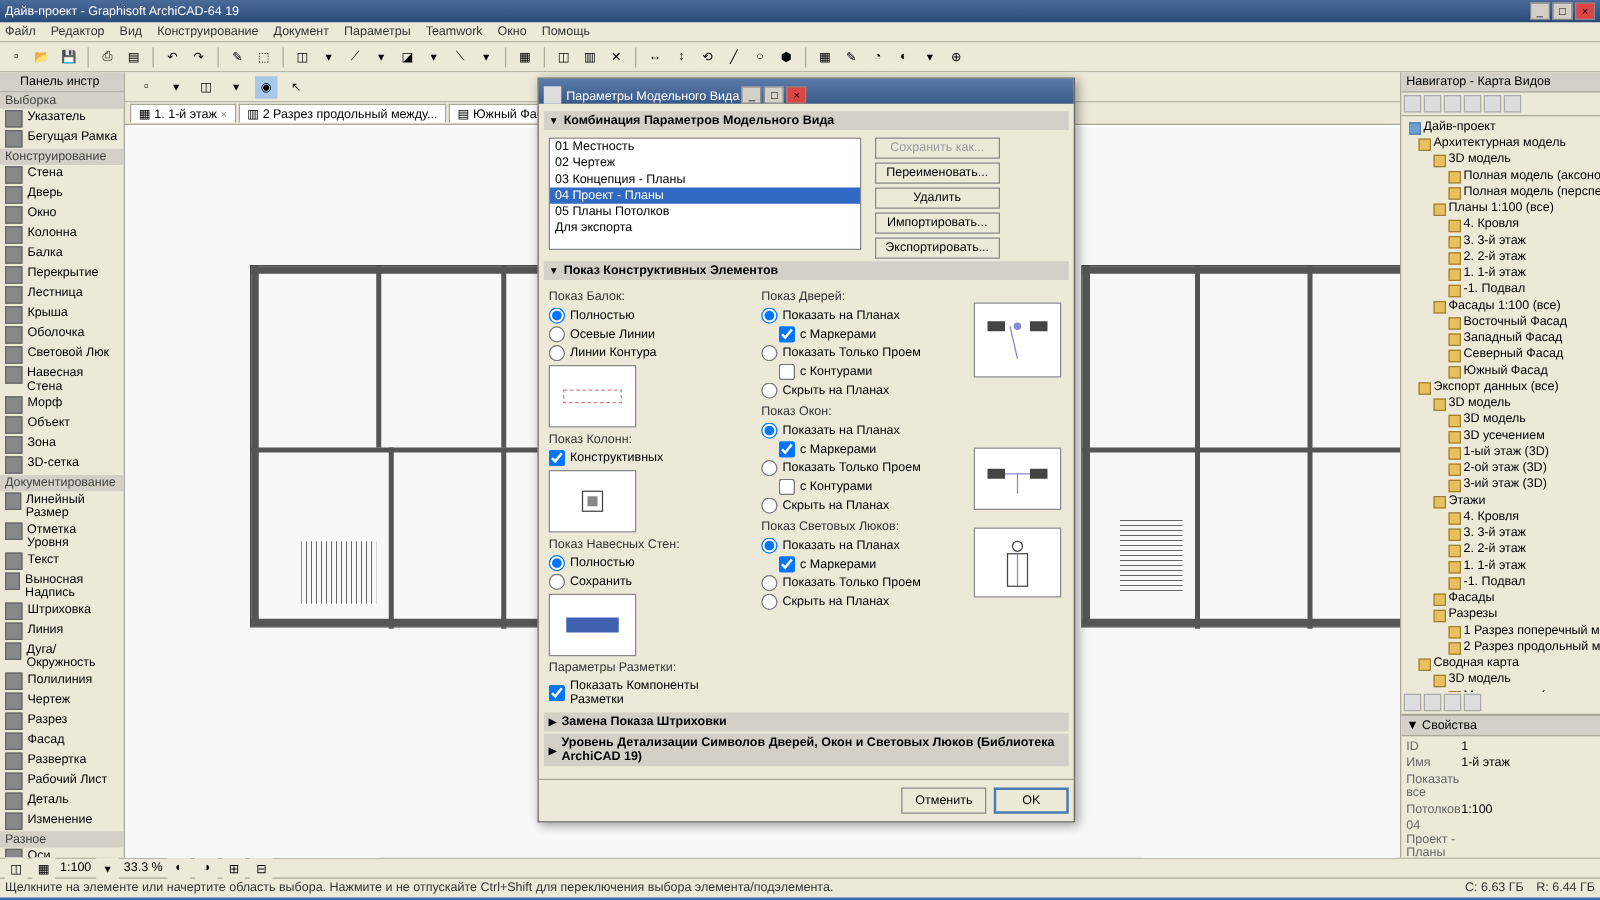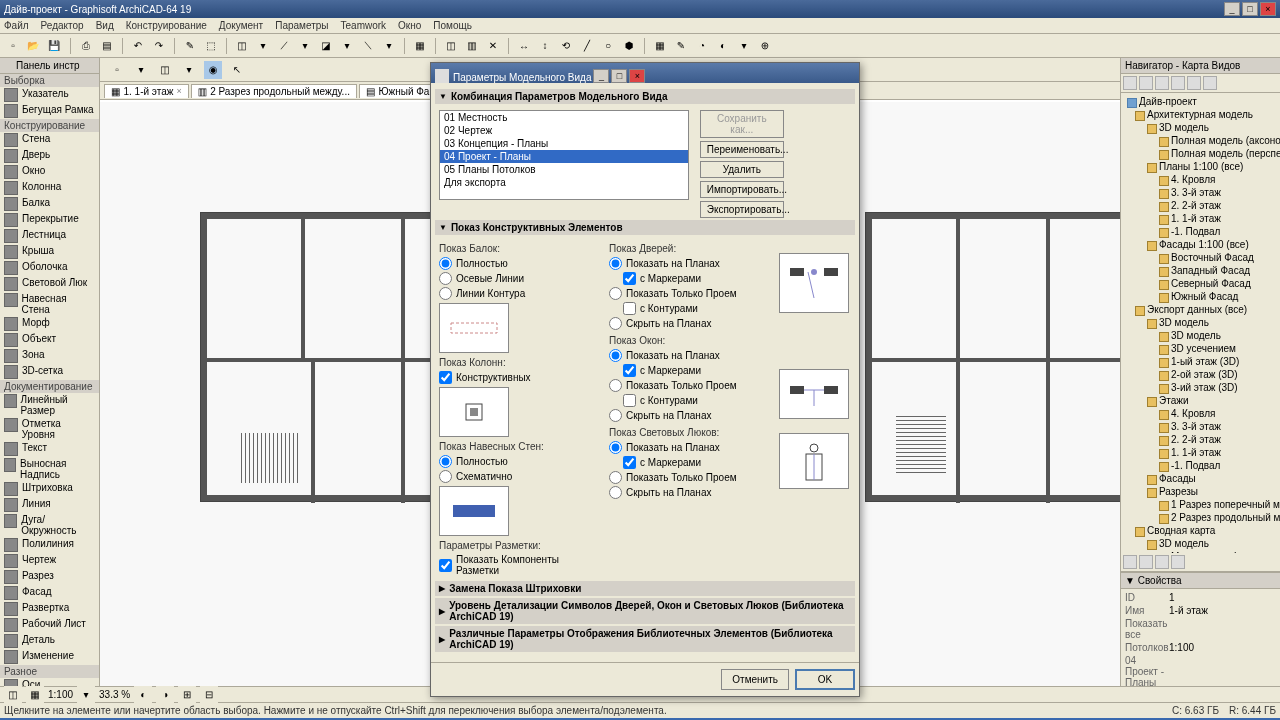--- a/index.html
+++ b/index.html
@@ -50,21 +50,21 @@
 .dialog{position:absolute;left:430px;top:62px;width:430px;background:#ece9d8;border:1px solid #666;box-shadow:2px 2px 8px rgba(0,0,0,0.4);z-index:100}
 .dialog .dtitle{height:20px;background:linear-gradient(#5a7aaa,#3a5a8a);color:#fff;display:flex;align-items:flex-end;padding:0 4px;font-size:11px}
 .dialog .dtitle .ico{width:14px;height:14px;background:#ddd;margin-right:4px}
 .dialog .dbody{padding:4px 8px}
 .dialog .section-hdr{background:#d4d0c8;padding:2px 4px;margin:2px -4px;font-weight:bold;font-size:10px;display:flex;align-items:center;gap:4px}
 .dialog .section-hdr::before{content:"▼";font-size:8px}
 .dialog .section-hdr.collapsed::before{content:"▶"}
 .dialog .listbox{border:1px solid #888;background:#fff;height:90px;margin:4px 0;width:250px;overflow:auto;display:inline-block;vertical-align:top}
 .dialog .listbox .li{padding:1px 4px}
 .dialog .listbox .li.sel{background:#316ac5;color:#fff}
-.dialog .btncol{display:inline-flex;flex-direction:column;gap:3px;margin-left:8px;vertical-align:top;margin-top:4px;width:84px}
+.dialog .btncol{display:inline-flex;flex-direction:column;gap:3px;margin-left:8px;vertical-align:top;margin-top:4px;width:100px}
 .dialog button{background:#ece9d8;border:1px solid #888;padding:2px 6px;font-size:10px}
 .dialog button:disabled{color:#999}
 .dialog .opts{display:flex;gap:8px;margin:4px 0}
 .dialog .opts .col{flex:1}
 .dialog .grp-lbl{font-size:10px;margin:4px 0 2px 0;color:#333}
 .dialog .radio,.dialog .check{display:flex;align-items:center;gap:4px;padding:1px 0;font-size:10px}
 .dialog .radio input,.dialog .check input{margin:0}
 .dialog .preview{width:70px;height:50px;border:1px solid #888;background:#fff;margin:2px 0;display:flex;align-items:center;justify-content:center}
 .dialog .btnrow{display:flex;justify-content:flex-end;gap:6px;padding:6px 4px;border-top:1px solid #aca899;margin-top:4px}
 .dialog .btnrow button{min-width:60px;padding:3px 10px}
@@ -505,21 +505,21 @@
             </svg>
           </div>
 
         <div class="grp-lbl">Показ Навесных Стен:</div>
         <label class="radio">
             <input type="radio" name="c" checked="" style="">
             <span>Полностью</span>
           </label>
         <label class="radio">
             <input type="radio" name="c" style="">
-            <span>Схематично</span>
+            <span>Сохранить</span>
           </label>
         <div class="preview">
             <svg width="50" height="20">
               <rect x="4" y="4" width="42" height="12" fill="#4060b0"></rect>
             </svg>
           </div>
 
         <div class="grp-lbl">Параметры Разметки:</div>
         <label class="check">
             <input type="checkbox" checked="" style="">
@@ -615,21 +615,18 @@
           </div>
       </div>
     </div>
 
     <div class="section-hdr collapsed">
         <span>Замена Показа Штриховки</span>
       </div>
     <div class="section-hdr collapsed">
         <span>Уровень Детализации Символов Дверей, Окон и Световых Люков (Библиотека ArchiCAD 19)</span>
       </div>
-    <div class="section-hdr collapsed">
-        <span>Различные Параметры Отображения Библиотечных Элементов (Библиотека ArchiCAD 19)</span>
-      </div>
   </div>
   <div class="btnrow">
     <button>Отменить</button>
     <button class="primary">OK</button>
   </div>
 </div>
 
 </body></html>

